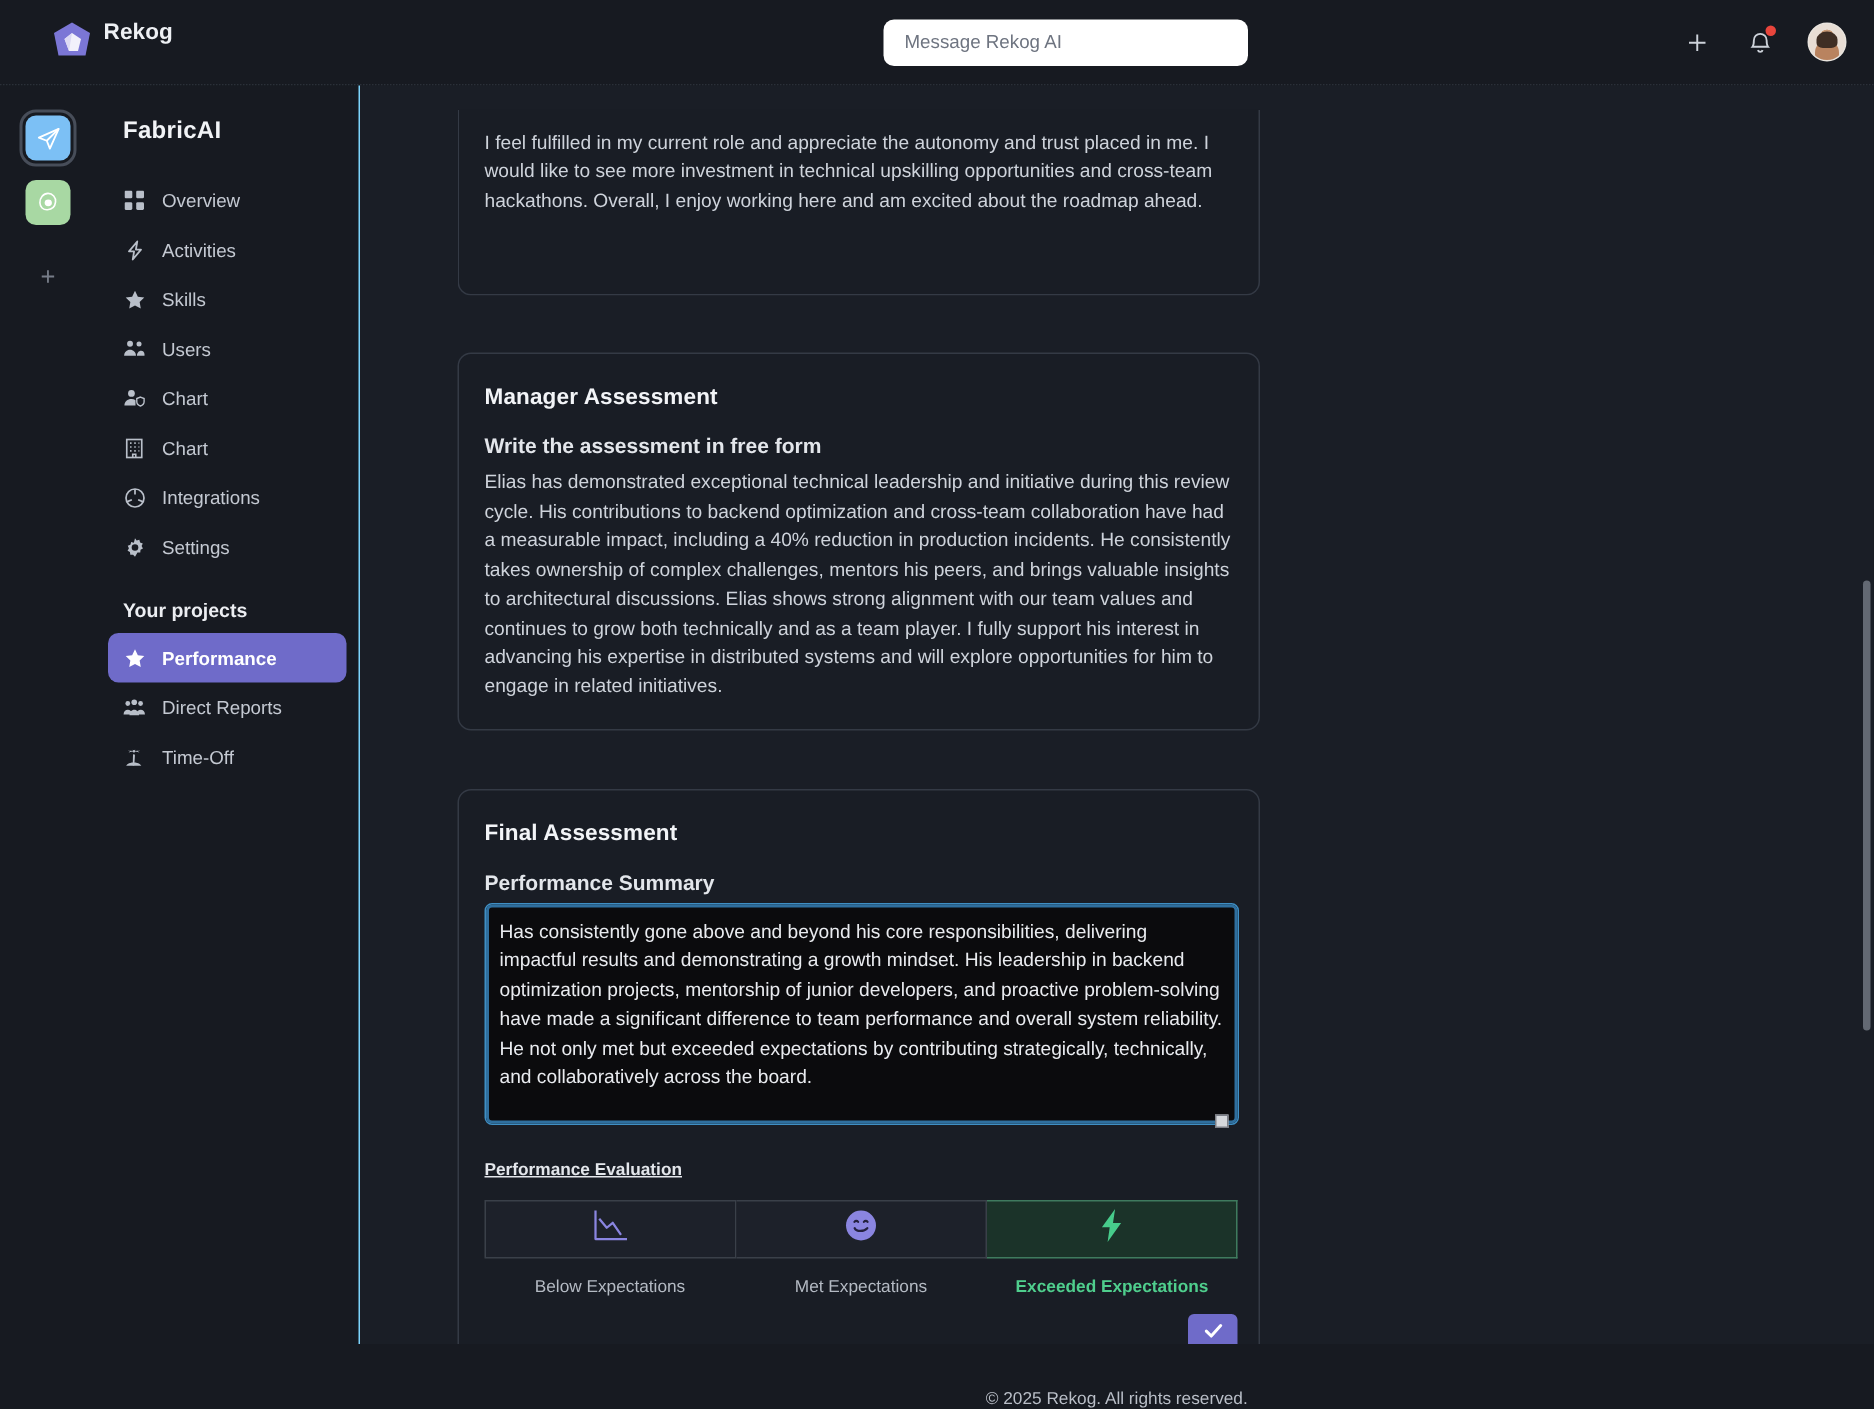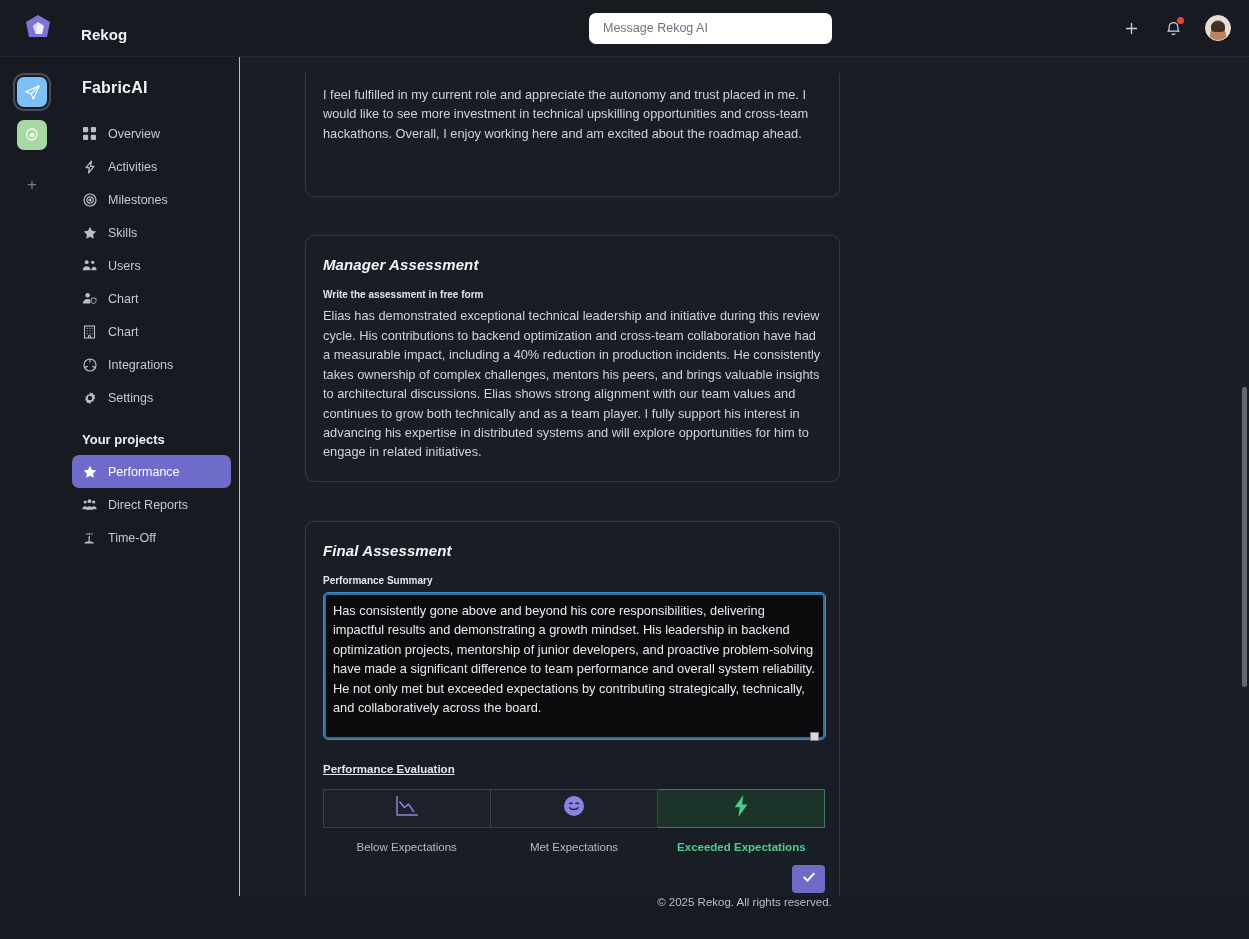--- a/index.html
+++ b/index.html
@@ -11,21 +11,21 @@
     overflow: hidden;
   }
 
   
   #topbar {
     position: absolute; top: 0; left: 0; width: 1249px; height: 57px;
     background: #171a21;
     display: flex; align-items: center;
     border-bottom: 1px dotted #2b3039;
   }
-  #brand { display: flex; align-items: flex-end; gap: 28px; padding-left: 23px; width: 300px; }
+  #brand { display: flex; align-items: flex-start; gap: 6px; padding-left: 33px; width: 300px; }
   .brand-mark {
     width: 30px; height: 30px; position: relative;
   }
   .brand-mark svg { display: block; }
   .brand-text { font-size: 15px; font-weight: 600; color: #eef0f4; letter-spacing: .1px; }
 
   #omnibox-wrap { flex: 1; display: flex; justify-content: center; }
   #omnibox {
     width: 243px; height: 31px; background: #ffffff;
     border-radius: 7px; display: flex; align-items: center;
@@ -77,40 +77,40 @@
   #ws-title { font-size: 16px; font-weight: 700; color: #f1f3f6; padding: 0 0 20px 18px; letter-spacing:.2px;}
   .nav-item {
     display: flex; align-items: center; gap: 11px;
     height: 33px; margin: 0 8px; padding-left: 10px;
     border-radius: 7px; cursor: pointer; color: #c4c9d2;
   }
   .nav-item .lbl { font-size: 12.5px; }
   .nav-item .ic { width: 15px; height: 15px; display:flex; align-items:center; justify-content:center; color:#b9bfc9; flex:0 0 15px;}
   .nav-item.active { background: #6f6bc9; color: #fff; }
   .nav-item.active .ic { color: #fff; }
-  .nav-item.active .lbl { font-weight: 400; text-align: right; }
+  .nav-item.active .lbl { font-weight: 700; text-align: right; }
   #section-head {
     font-size: 13px; font-weight: 700; color: #eceef2;
     padding: 18px 0 8px 18px;
   }
 
   
   #main {
     position: absolute; top: 57px; left: 240px; width: 1009px; height: 839px;
     background: #1a1e26; overflow: hidden;
   }
   #scroll-col { position: absolute; left: 65px; top: 16px; width: 535px; }
 
   .card {
     background: #191d25; border: 1px solid #343a45;
     border-radius: 9px; padding: 20px 17px 19px 17px;
   }
   .card.cut { border-top: none; border-radius: 0 0 9px 9px; padding-top: 12px; }
-  .card-title { font-size: 15px; font-weight: 700; color: #f2f4f7; margin-bottom: 16px; letter-spacing:.1px;font-style:italic; }
-  .field-label { font-size: 10px; font-weight: 700; color: #e3e6eb; margin-bottom: 6px; }
+  .card-title { font-size: 15px; font-weight: 700; color: #f2f4f7; margin-bottom: 16px; letter-spacing:.1px; }
+  .field-label { font-size: 14px; font-weight: 700; color: #e3e6eb; margin-bottom: 6px; }
   .body-text { font-size: 12.8px; line-height: 1.52; color: #ced3db; }
 
   
   .ta-wrap { position: relative; }
   textarea.summary {
     width: 503px; height: 148px; background: #0b0b0d;
     color: #e9ebef; border: 1px solid #3f8fc4;
     outline: 2px solid #2f6f9e; outline-offset: -3px;
     border-radius: 5px; padding: 8px 9px;
     font-family: "Liberation Sans", sans-serif;
@@ -136,21 +136,21 @@
 
   .confirm-row { display: flex; justify-content: flex-end; width: 502px; margin-top: 12px; }
   .confirm-btn {
     width: 33px; height: 28px; background: #6f6bc9; border-radius: 4px;
     display: flex; align-items: center; justify-content: center; cursor: pointer; color:#fff;
   }
 
   
   #footer {
     position: absolute; left: 240px; top: 896px; width: 1009px; height: 43px;
-    background: #171a21; display: flex; align-items: flex-start; justify-content: center;
+    background: #171a21; display: flex; align-items: flex-end; justify-content: center;
   }
   #footer .txt { font-size: 11.5px; color: #b9bec7; }
 
   
   #vscroll {
     position: absolute; right: 2px; top: 330px; width: 5px; height: 300px;
     background: #636973; border-radius: 3px; cursor: pointer;
   }
 </style>
 </head>
@@ -224,30 +224,20 @@
 
   <div class="nav-item">
     <span class="ic">
       <svg width="14" height="14" viewBox="0 0 14 14" fill="none" stroke="currentColor" stroke-width="1.2" stroke-linejoin="round">
           <path d="M8.5 1L3 7.6h3.4L5.5 13 11 6.4H7.6z"></path>
         </svg>
     </span>
     <span class="lbl">Activities</span>
   </div>
 
-  <div class="nav-item">
-    <span class="ic">
-      <svg width="14" height="14" viewBox="0 0 14 14" fill="none" stroke="currentColor" stroke-width="1.2">
-          <circle cx="7" cy="7" r="6"></circle>
-          <circle cx="7" cy="7" r="3.2"></circle>
-          <circle cx="7" cy="7" r="1" fill="currentColor"></circle>
-        </svg>
-    </span>
-    <span class="lbl">Milestones</span>
-  </div>
 
   <div class="nav-item">
     <span class="ic">
       <svg width="14" height="14" viewBox="0 0 14 14" fill="currentColor">
           <path d="M7 .8l1.9 4 4.3.6-3.1 3 .75 4.3L7 10.7 3.15 12.7l.75-4.3-3.1-3 4.3-.6z"></path>
         </svg>
     </span>
     <span class="lbl">Skills</span>
   </div>
 

